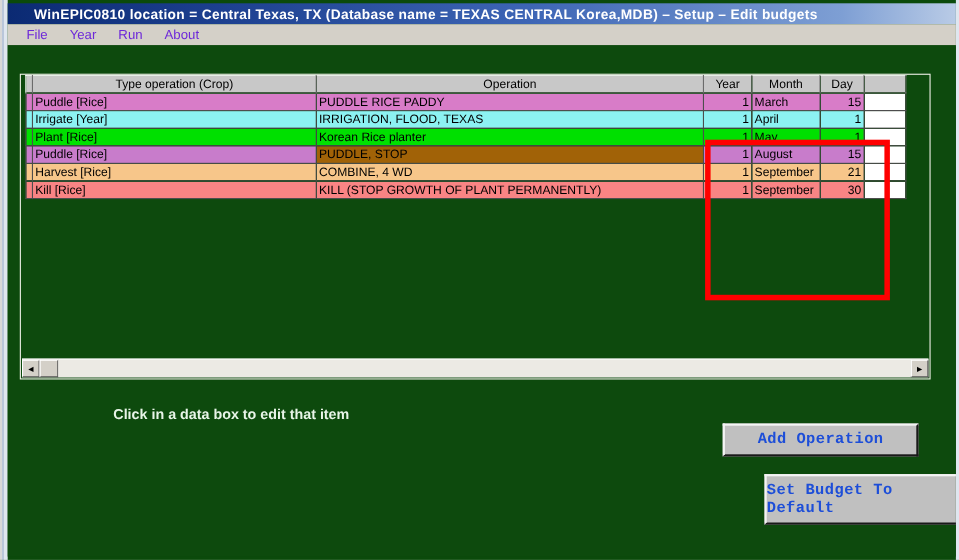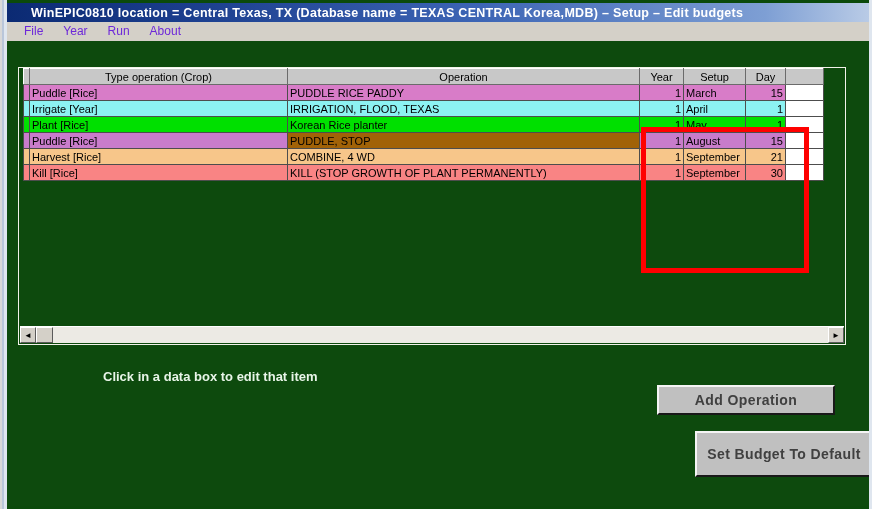--- a/index.html
+++ b/index.html
@@ -178,28 +178,29 @@
     white-space: nowrap;
   }
   .btn {
     position: absolute;
     background: #c0c0c0;
     border: 2px outset #e8e8e8;
     border-top-color: #f4f4f4;
     border-left-color: #f4f4f4;
     border-right-color: #6e6e6e;
     border-bottom-color: #6e6e6e;
-    color: #404040;
+    color: #1d4ed8;
     font-size: 14px;
     font-weight: bold;
     letter-spacing: .4px;
     display: flex;
     align-items: center;
     justify-content: center;
     box-sizing: border-box;
+    font-family: Liberation Mono, monospace;
   }
   #btn-add { left: 650px; top: 344px; width: 178px; height: 30px; }
   #btn-default { left: 688px; top: 390px; width: 178px; height: 46px; }
   
   .red-box {
     position: absolute;
     left: 634px; top: 86px;
     width: 168px; height: 146px;
     border: 5px solid #ff0000;
     box-sizing: border-box;
@@ -240,21 +241,21 @@
             <col class="c-month">
             <col class="c-day">
             <col class="c-extra">
           </colgroup>
           <thead>
             <tr>
               <th class="corner"></th>
               <th>Type operation (Crop)</th>
               <th>Operation</th>
               <th>Year</th>
-              <th>Setup</th>
+              <th>Month</th>
               <th>Day</th>
               <th></th>
             </tr>
           </thead>
           <tbody id="grid-body">
               <tr>
                 <td class="rowhdr-cell" style="background: rgb(216, 124, 200);"></td>
                 <td class="" style="background: rgb(216, 124, 200);">Puddle [Rice]</td>
                 <td class="" style="background: rgb(216, 124, 200);">PUDDLE RICE PADDY</td>
                 <td class="num" style="background: rgb(216, 124, 200);">1</td>

